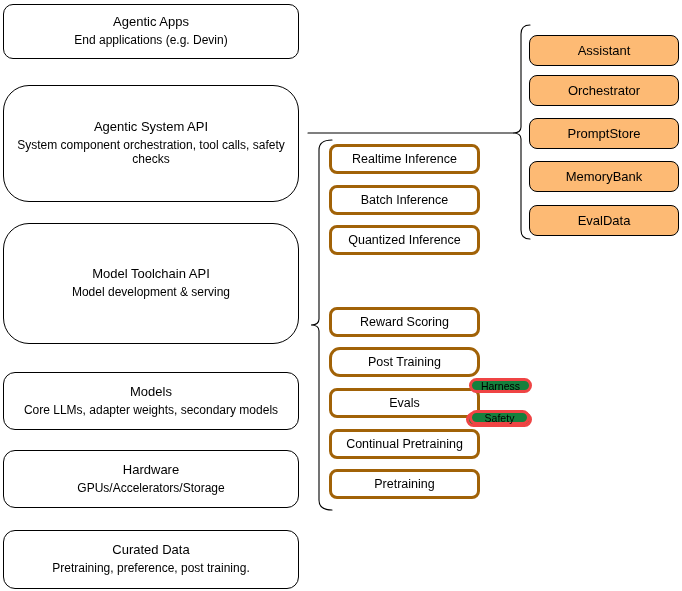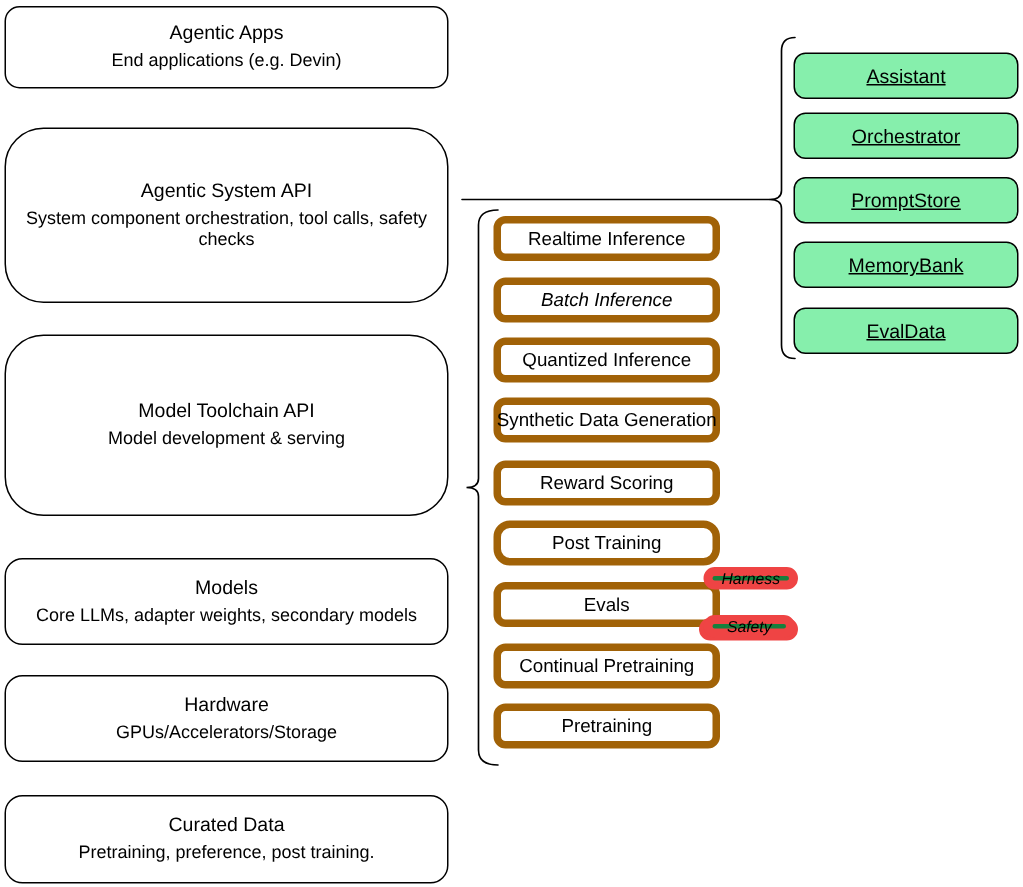--- a/index.html
+++ b/index.html
@@ -28,62 +28,60 @@
     text-align: center;
   }
   .layer-title { font-size: 13px; line-height: 1.15; }
   .layer-subtitle { font-size: 12px; line-height: 1.15; }
   
   .tool-box {
     position: absolute;
     left: 329px;
     width: 151px;
     height: 30px;
-    border: 5px solid #a16207;
+    border: 3px solid #a16207;
     border-radius: 8px;
     background: #ffffff;
     box-sizing: border-box;
     display: flex;
     align-items: center;
     justify-content: center;
     font-size: 12.5px;
     white-space: nowrap;
   }
   
   .comp-box {
     position: absolute;
     left: 529px;
     width: 150px;
     height: 31px;
     border: 1px solid #000000;
     border-radius: 8px;
-    background: #86efac;
+    background: #fdba74;
     box-sizing: border-box;
     display: flex;
     align-items: center;
     justify-content: center;
     font-size: 13px;
     white-space: nowrap;
-    text-decoration: underline;
   }
   
   .pill {
     position: absolute;
-    border: 6px solid #ef4444;
+    border: 3px solid #ef4444;
     border-radius: 8px;
     background: #15803d;
     box-sizing: border-box;
     display: flex;
     align-items: center;
     justify-content: center;
     font-size: 10.5px;
     height: 15px;
     white-space: nowrap;
     z-index: 3;
-    font-style: italic;
   }
   
   #connectors {
     position: absolute;
     left: 0; top: 0;
     width: 682px; height: 591px;
     pointer-events: none;
     z-index: 2;
   }
   #connectors path, #connectors line {
@@ -122,23 +120,22 @@
     <div class="layer-title">Hardware</div>
     <div class="layer-subtitle">GPUs/Accelerators/Storage</div>
   </div>
 
   <div class="layer-box" style="top:530px;height:59px;border-radius:12px;">
     <div class="layer-title">Curated Data</div>
     <div class="layer-subtitle">Pretraining, preference, post training.</div>
   </div>
 
   <div class="tool-box" style="top:144px;">Realtime Inference</div>
-  <div class="tool-box" style="top:185px;font-style:italic;">Batch Inference</div>
+  <div class="tool-box" style="top:185px;">Batch Inference</div>
   <div class="tool-box" style="top:225px;">Quantized Inference</div>
-  <div class="tool-box" style="top:265px;">Synthetic Data Generation</div>
   <div class="tool-box" style="top:307px;">Reward Scoring</div>
   <div class="tool-box" style="top:347px;border-radius:11px;">Post Training</div>
   <div class="tool-box" style="top:388px;">Evals</div>
   <div class="tool-box" style="top:429px;">Continual Pretraining</div>
   <div class="tool-box" style="top:469px;">Pretraining</div>
 
   <div class="pill" style="left:469px;top:378px;width:63px;">Harness</div>
   <div class="pill" style="left:466px;top:412px;width:66px;">EvalData</div>
   <div class="pill" style="left:469px;top:410px;width:61px;">Safety</div>
 

